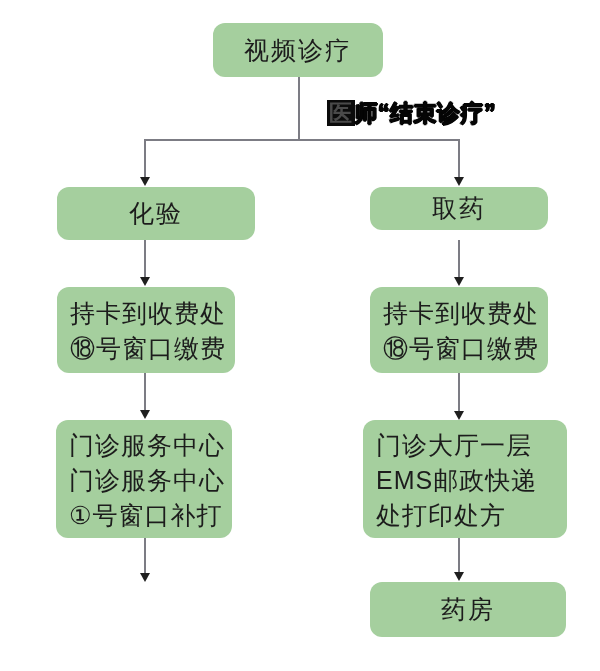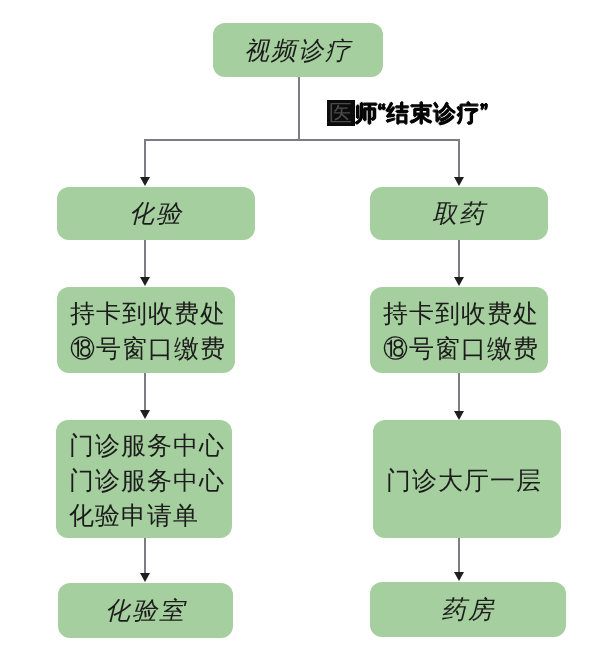--- a/index.html
+++ b/index.html
@@ -11,36 +11,36 @@
   .stage{position:absolute;inset:0;}
   
   .bx{
     position:absolute;
     background:var(--box-fill,#a5cf9e);
     border-radius:12px;
     color:var(--text,#1c1c1c);
     font-size:25px;
     box-sizing:border-box;
   }
-  .bx.single{display:flex;align-items:center;justify-content:center;letter-spacing:2px;font-style:italic;}
+  .bx.single{display:flex;align-items:center;justify-content:center;letter-spacing:2px;}
   .bx.multi{display:flex;flex-direction:column;justify-content:center;padding:4px 0 2px 13px;}
   .bx .ln{line-height:35px;white-space:nowrap;letter-spacing:1px;}
   
   .vline{position:absolute;width:1.5px;background:var(--line,#7c7c84);}
   .hline{position:absolute;height:1.5px;background:var(--line,#7c7c84);}
   .ahead{
     position:absolute;width:0;height:0;
     border-left:5.5px solid transparent;
     border-right:5.5px solid transparent;
     border-top:9px solid var(--arrow,#1f1f1f);
   }
   
   .clabel{
     position:absolute;left:327px;top:98px;
-    font-size:23px;font-weight:400;color:#050505;white-space:nowrap;
+    font-size:23px;font-weight:700;color:#050505;white-space:nowrap;
     letter-spacing:0.5px;
     text-shadow:0.9px 0 #050505,-0.9px 0 #050505,0 0.9px #050505,0 -0.9px #050505;
   }
   .clabel .hl{background:#0b0b0b;color:#4a4a4a;text-shadow:none;padding:0 2px;}
 </style>
 </head>
 <body style="--box-fill: #a5cf9e; --line: #7c7c84; --arrow: #1f1f1f; --text: #1c1c1c; background: rgb(255, 255, 255);">
 
 <div class="stage">
 
@@ -70,47 +70,46 @@
     <div class="ln">持卡到收费处</div>
     <div class="ln">⑱号窗口缴费</div>
   </div>
 
   <div class="vline" style="left:144px;top:373px;height:37px"></div>
   <div class="ahead" style="left:139.5px;top:410px"></div>
 
   <div class="bx multi" style="left:56px;top:420px;width:176px;height:118px">
     <div class="ln">门诊服务中心</div>
     <div class="ln">门诊服务中心</div>
-    <div class="ln">化验申请单</div>
+    <div class="ln">①号窗口补打</div>
   </div>
 
   <div class="vline" style="left:144px;top:538px;height:35px"></div>
   <div class="ahead" style="left:139.5px;top:573px"></div>
 
-  <div class="bx single" style="left:58px;top:583px;width:175px;height:55px">
-    <span>化验室</span>
-  </div>
 
-  <div class="bx single" style="left:370px;top:187px;width:178px;height:53px">
+  <div class="bx single" style="left:370px;top:187px;width:178px;height:43px">
     <span>取药</span>
   </div>
 
   <div class="vline" style="left:458px;top:240px;height:37px"></div>
   <div class="ahead" style="left:453.5px;top:277px"></div>
 
   <div class="bx multi" style="left:370px;top:287px;width:178px;height:86px">
     <div class="ln">持卡到收费处</div>
     <div class="ln">⑱号窗口缴费</div>
   </div>
 
   <div class="vline" style="left:458px;top:373px;height:38px"></div>
   <div class="ahead" style="left:453.5px;top:411px"></div>
 
-  <div class="bx multi" style="left:373px;top:420px;width:188px;height:118px">
+  <div class="bx multi" style="left:363px;top:420px;width:204px;height:118px">
     <div class="ln">门诊大厅一层</div>
+    <div class="ln">EMS邮政快递</div>
+    <div class="ln">处打印处方</div>
   </div>
 
   <div class="vline" style="left:458px;top:538px;height:34px"></div>
   <div class="ahead" style="left:453.5px;top:572px"></div>
 
   <div class="bx single" style="left:370px;top:582px;width:196px;height:55px">
     <span>药房</span>
   </div>
 
 </div>

